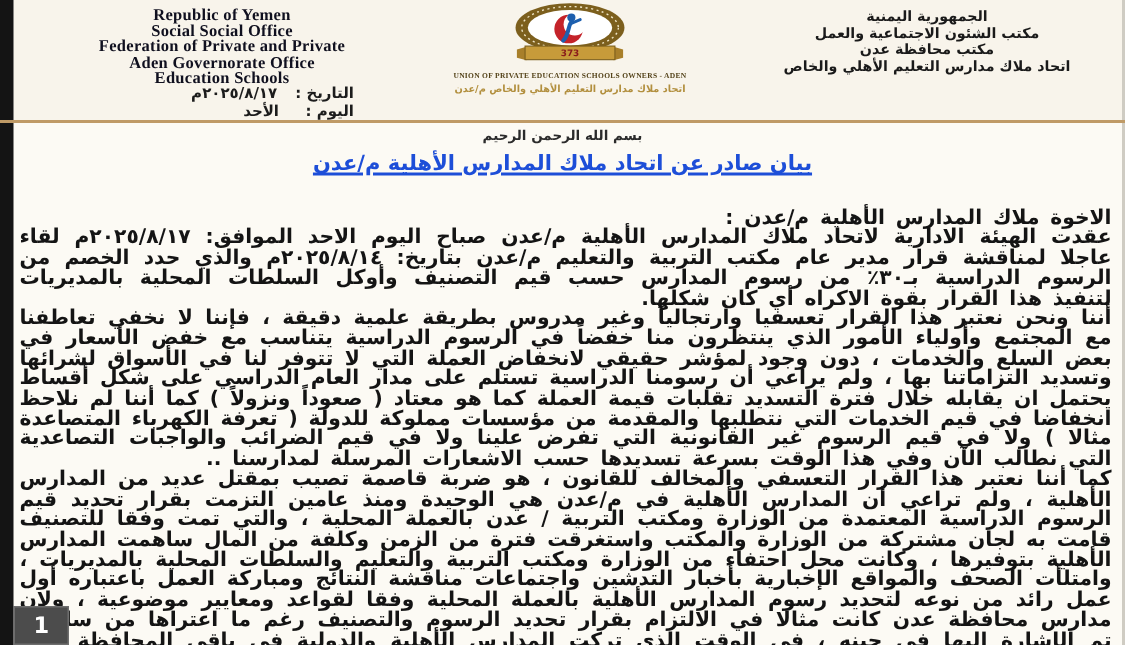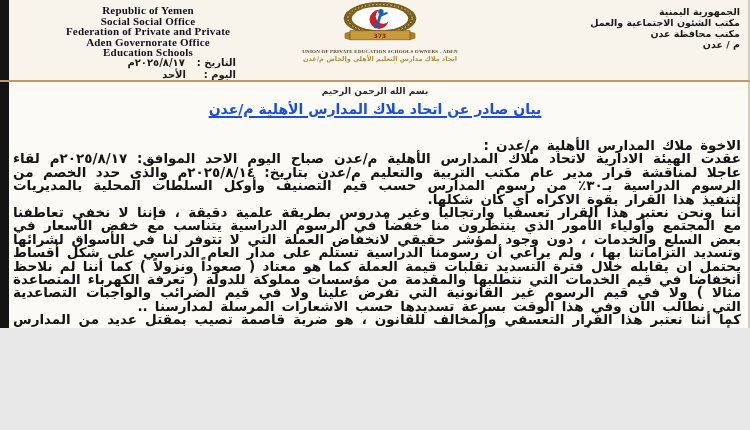--- a/index.html
+++ b/index.html
@@ -1,31 +1,31 @@
 <!DOCTYPE html>
 <html lang="ar"><head>
 <meta charset="utf-8">
 <style>
   html,body{margin:0;padding:0;background:#e8e8e8;}
   .page{
-    position:relative;width:750px;height:328px;overflow:hidden;
+    position:relative;width:750px;height:430px;overflow:hidden;
     background:#fcfaf4;font-family:"DejaVu Sans",sans-serif;color:#151515;
   }
   .left-strip{position:absolute;left:0;top:0;width:9px;height:430px;background:#141414;}
   .right-edge{position:absolute;right:0;top:0;width:2px;height:430px;background:#cfccc3;}
   .header-band{position:absolute;left:9px;right:0;top:0;height:80px;background:#f8f4eb;}
   .divider{position:absolute;left:0;top:80px;width:750px;height:2px;background:#bf9a66;}
 
   .header-en{
     position:absolute;left:12px;top:5px;width:272px;text-align:center;
     font-family:"Liberation Serif",serif;font-weight:bold;font-size:11px;line-height:10.5px;
     color:#10101f;letter-spacing:.2px;
   }
   .header-ar{
-    position:absolute;right:10px;top:6px;width:244px;text-align:right;direction:rtl;
+    position:absolute;right:10px;top:6px;width:244px;text-align:center;direction:rtl;
     font-weight:bold;font-size:9.5px;line-height:11px;color:#1a1a1a;
   }
   .logo{position:absolute;left:298px;top:1px;width:164px;text-align:center;}
   .logo .caption-en{
     font-family:"Liberation Serif",serif;font-weight:bold;font-size:5px;line-height:6px;
     color:#54431a;letter-spacing:.2px;white-space:nowrap;
   }
   .logo .caption-ar{
     direction:rtl;font-weight:bold;font-size:6.5px;line-height:8px;color:#b28f3e;white-space:nowrap;
   }
@@ -92,21 +92,21 @@
       <text x="65" y="40" text-anchor="middle" font-size="6.5" font-weight="bold" fill="#8a1b1b">373</text>
     </svg>
     <div class="caption-en">UNION OF PRIVATE EDUCATION SCHOOLS OWNERS - ADEN</div>
     <div class="caption-ar">اتحاد ملاك مدارس التعليم الأهلي والخاص م/عدن</div>
   </div>
 
   <div class="header-ar">
     <div>الجمهورية اليمنية</div>
     <div>مكتب الشئون الاجتماعية والعمل</div>
     <div>مكتب محافظة عدن</div>
-    <div>م / عدن</div>
+    <div>اتحاد ملاك مدارس التعليم الأهلي والخاص</div>
   </div>
 
   <div class="date-block">
     <div class="date-row">
       <span class="lbl">التاريخ :</span>
       <span>٢٠٢٥/٨/١٧م</span>
     </div>
     <div class="date-row">
       <span class="lbl">اليوم :</span>
       <span>الأحد</span>

